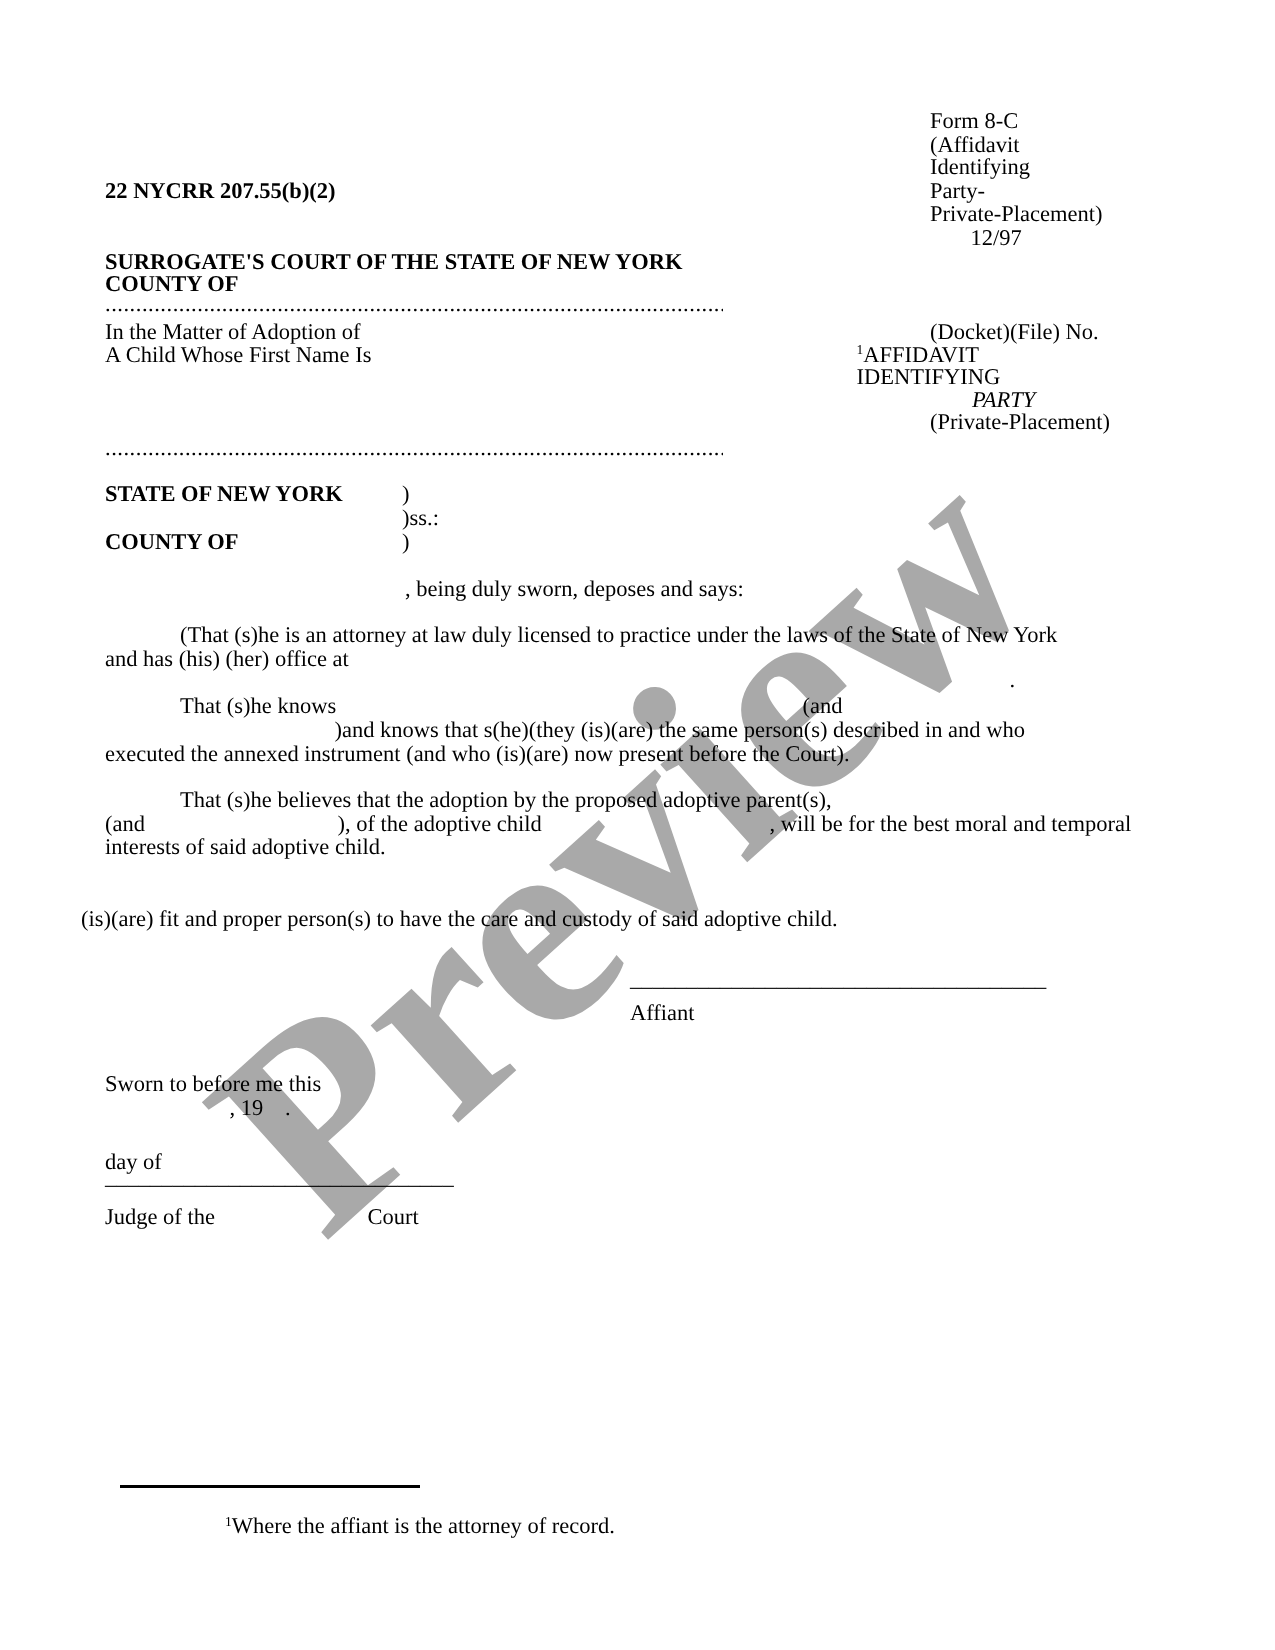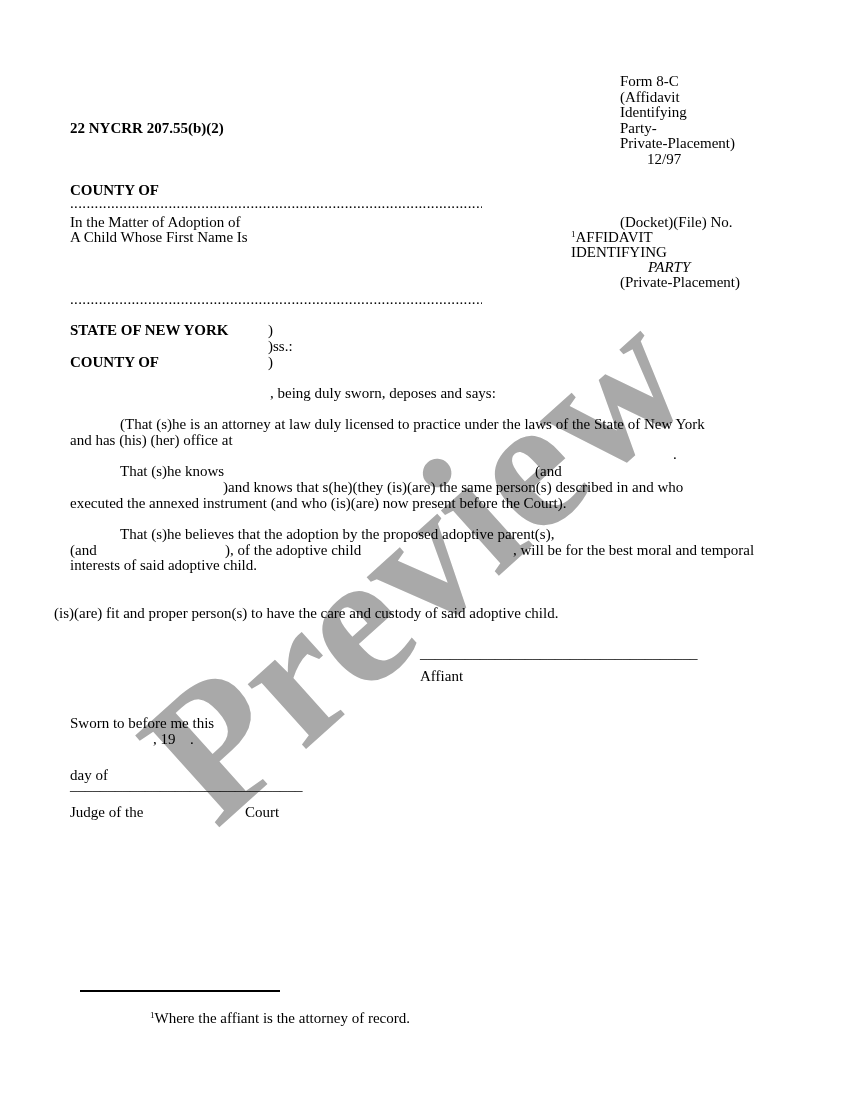--- a/index.html
+++ b/index.html
@@ -59,20 +59,21 @@
   <div class="content">
 
     <div class="t b" style="left:70px; top:73px;margin-top:47px;">22 NYCRR 207.55(b)(2)</div>
     <div class="t" style="left:620px; top:73px;">Form 8-C</div>
     <div class="t" style="left:620px; top:89px;">(Affidavit</div>
     <div class="t" style="left:620px; top:104px;">Identifying</div>
     <div class="t" style="left:620px; top:120px;">Party-</div>
     <div class="t" style="left:620px; top:135px;">Private-Placement)</div>
     <div class="t" style="left:647px; top:151px;">12/97</div>
 
+    <div class="t b" style="left:70px; top:167px;">SURROGATE'S COURT OF THE STATE OF NEW YORK</div>
     <div class="t b" style="left:70px; top:182px;">COUNTY OF</div>
 
     <div class="t dots" style="left:70px; top:195px;">.........................................................................................................</div>
 
     <div class="t" style="left:70px; top:214px;">In the Matter of Adoption of</div>
     <div class="t" style="left:70px; top:229px;">A Child Whose First Name Is</div>
     <div class="t" style="left:620px; top:214px;">(Docket)(File) No.</div>
     <div class="t" style="left:571px; top:229px;"><span class="sup">1</span><span>AFFIDAVIT</span></div>
     <div class="t" style="left:571px; top:244px;">IDENTIFYING</div>
     <div class="t" style="left:648px; top:259px;font-style:italic;">PARTY</div>

